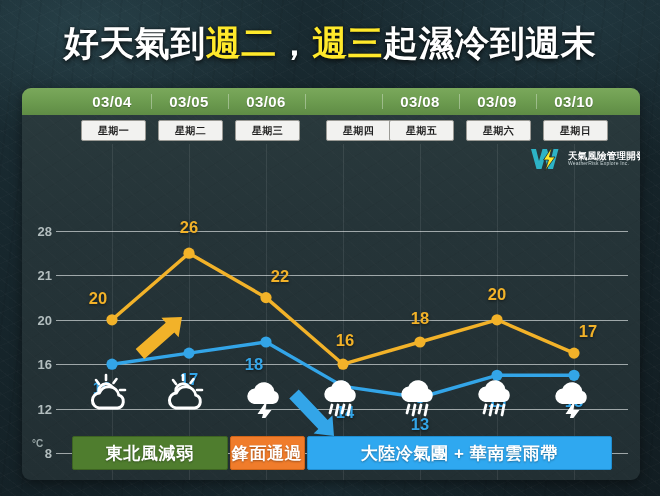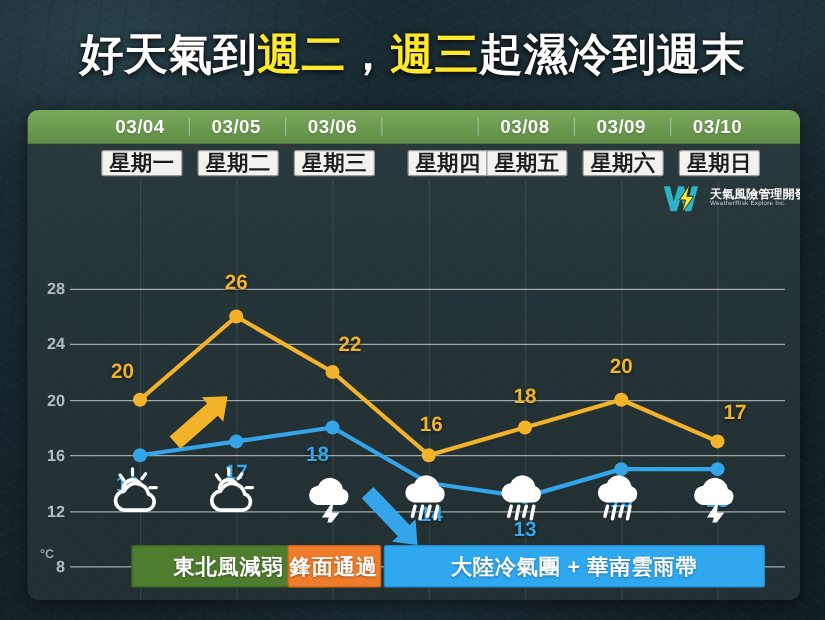--- a/index.html
+++ b/index.html
@@ -69,21 +69,21 @@
   .date-div{
     position:absolute;top:6px;height:15px;width:1px;
     background:rgba(255,255,255,.34);
   }
 
   
   .wd-badge{
     position:absolute;top:32px;width:63px;height:19px;
     background:#f2f2f0;border:1px solid #9a9a95;border-radius:2px;
     display:flex;align-items:center;justify-content:center;
-    color:#1d1d1d;font-size:17px;font-weight:bold;letter-spacing:.3px;
+    color:#1d1d1d;font-size:10px;font-weight:bold;letter-spacing:.3px;
     z-index:4;
   }
 
   
   #plot{
     position:absolute;left:0;top:56px;width:600px;height:336px;
     z-index:2;
   }
   .gridline{
     position:absolute;left:34px;width:572px;height:1px;
@@ -168,21 +168,21 @@
       <div class="date-div" style="left: 436.5px;"></div>
       <div class="date-cell" style="left: 513.5px;">03/10</div>
       <div class="date-div" style="left: 513.5px;"></div>
     </div>
 
   <div id="plot">
     <div id="gridlines">
         <div class="gridline" style="top: 87px;"></div>
         <div class="ytick" style="top: 87px;">28</div>
         <div class="gridline" style="top: 131.4px;"></div>
-        <div class="ytick" style="top: 131.4px;">24</div>
+        <div class="ytick" style="top: 131.4px;">21</div>
         <div class="gridline" style="top: 175.8px;"></div>
         <div class="ytick" style="top: 175.8px;">20</div>
         <div class="gridline" style="top: 220.2px;"></div>
         <div class="ytick" style="top: 220.2px;">16</div>
         <div class="gridline" style="top: 264.6px;"></div>
         <div class="ytick" style="top: 264.6px;">12</div>
         <div class="gridline" style="top: 309px;"></div>
         <div class="ytick" style="top: 309px;">8</div>
       </div>
     <div id="vlines">
@@ -294,21 +294,21 @@
             </g>
           </svg></div>
         <div class="wicon" style="left: 552px;"><svg viewBox="0 0 54 48" width="54" height="48">
             <path d="M15 34 a7.8 7.8 0 0 1 .5 -15.5 a10.4 10.4 0 0 1 19.8 2.4 a6.8 6.8 0 0 1 -1.3 13.1 Z" fill="#ffffff"></path>
             <path d="M28 30 L18.5 44 L24 44 L21 55 L32.5 40 L26.5 40 Z" fill="#ffffff"></path>
           </svg></div>
       </div>
   </div>
 
   <div id="legend">
-      <div class="lg-bar lg-green" style="left: 50px; width: 153.5px; margin-left: 33px;">東北風減弱</div>
+      <div class="lg-bar lg-green" style="left: 50px; width: 153.5px;">東北風減弱</div>
       <div class="lg-bar lg-orange" style="left: 207.5px; width: 73px;">鋒面通過</div>
       <div class="lg-bar lg-blue" style="left: 284.5px; width: 303.5px;">大陸冷氣團 + 華南雲雨帶</div>
     </div>
 
   <div id="logo">
     <div class="mark">
       <svg viewBox="0 0 34 24" width="34" height="24">
         <path d="M1 2 L6 2 L9 14 L12.5 2 L17 2 L20.5 14 L23.5 2 L28.5 2 L23 22 L18 22 L14.8 10.5 L11.5 22 L6.5 22 Z" fill="#2db3c6"></path>
         <path d="M22 0 L13.5 13 L18.5 13 L15 24 L25 10 L19.5 10 Z" fill="#ffe92b" stroke="#1d2b2e" stroke-width="0.8"></path>
       </svg>

